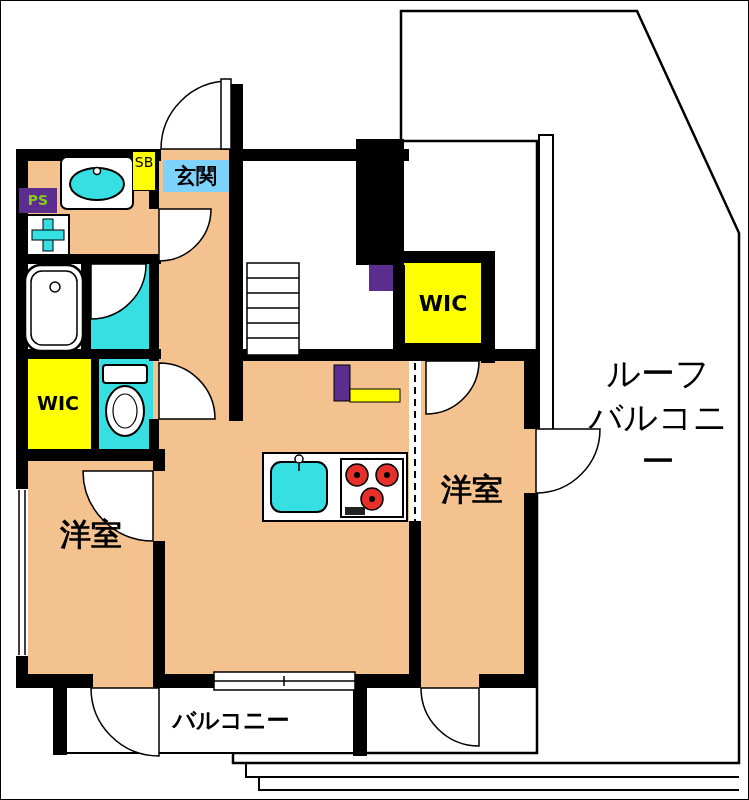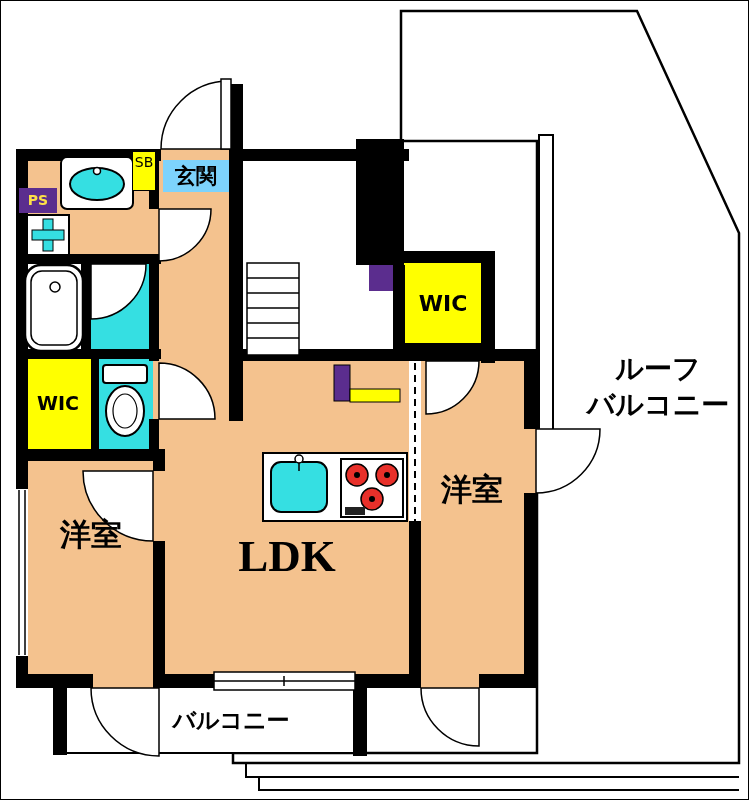--- a/index.html
+++ b/index.html
@@ -19,28 +19,28 @@
     text-align:center;
     font-family:"DejaVu Sans",sans-serif;
     z-index:5;
   }
   .lbl-genkan{left:162px;top:159px;width:66px;height:32px;background:#7dd3fc;
     font-size:21px;font-weight:bold;line-height:32px;}
   .lbl-sb{left:131px;top:150px;width:24px;height:40px;background:#ffff00;
     border:1px solid #000;box-sizing:border-box;font-size:14px;font-weight:normal;
     word-break:break-all;line-height:1.25;padding-top:2px;}
   .lbl-ps{left:18px;top:187px;width:38px;height:25px;background:#5b2d8e;
-    color:#fde047;font-size:14px;font-weight:bold;line-height:25px;}
+    color:#84cc16;font-size:14px;font-weight:bold;line-height:25px;}
   .lbl-wic-left{left:20px;top:391px;width:74px;font-size:19px;font-weight:bold;}
   .lbl-wic-right{left:400px;top:290px;width:84px;font-size:22px;font-weight:bold;}
   .room-lbl{font-family:Liberation Serif, serif;font-weight:bold;line-height:1.2;}
   .lbl-bedroom1{left:25px;top:515px;width:130px;font-size:31px;}
   .lbl-ldk{left:208px;top:530px;width:156px;font-size:45px;line-height:1.15;}
   .lbl-bedroom2{left:411px;top:470px;width:120px;font-size:31px;}
-  .lbl-roof{left:572px;top:350px;width:170px;font-size:28px;font-weight:bold;
+  .lbl-roof{left:572px;top:350px;width:170px;font-size:34px;font-weight:normal;
     white-space:pre-line;line-height:1.3;}
   .lbl-balcony{left:145px;top:704px;width:170px;font-size:23px;font-weight:bold;}
 </style>
 </head>
 <body>
 
 <div class="stage">
 
   <svg width="749" height="800" viewBox="0 0 749 800">
 
@@ -196,21 +196,20 @@
   <div class="lbl lbl-sb">SB</div>
   <div class="lbl lbl-ps">PS</div>
   <div class="lbl lbl-wic-left">WIC</div>
   <div class="lbl lbl-wic-right">WIC</div>
 
   <div class="lbl room-lbl lbl-bedroom1">
     <div>洋室</div>
   </div>
 
   <div class="lbl room-lbl lbl-ldk">
-    <div>LDK</div>
   </div>
 
   <div class="lbl room-lbl lbl-bedroom2">
     <div>洋室</div>
   </div>
 
   <div class="lbl lbl-roof">ルーフ
 バルコニー</div>
   <div class="lbl lbl-balcony">バルコニー</div>
 

